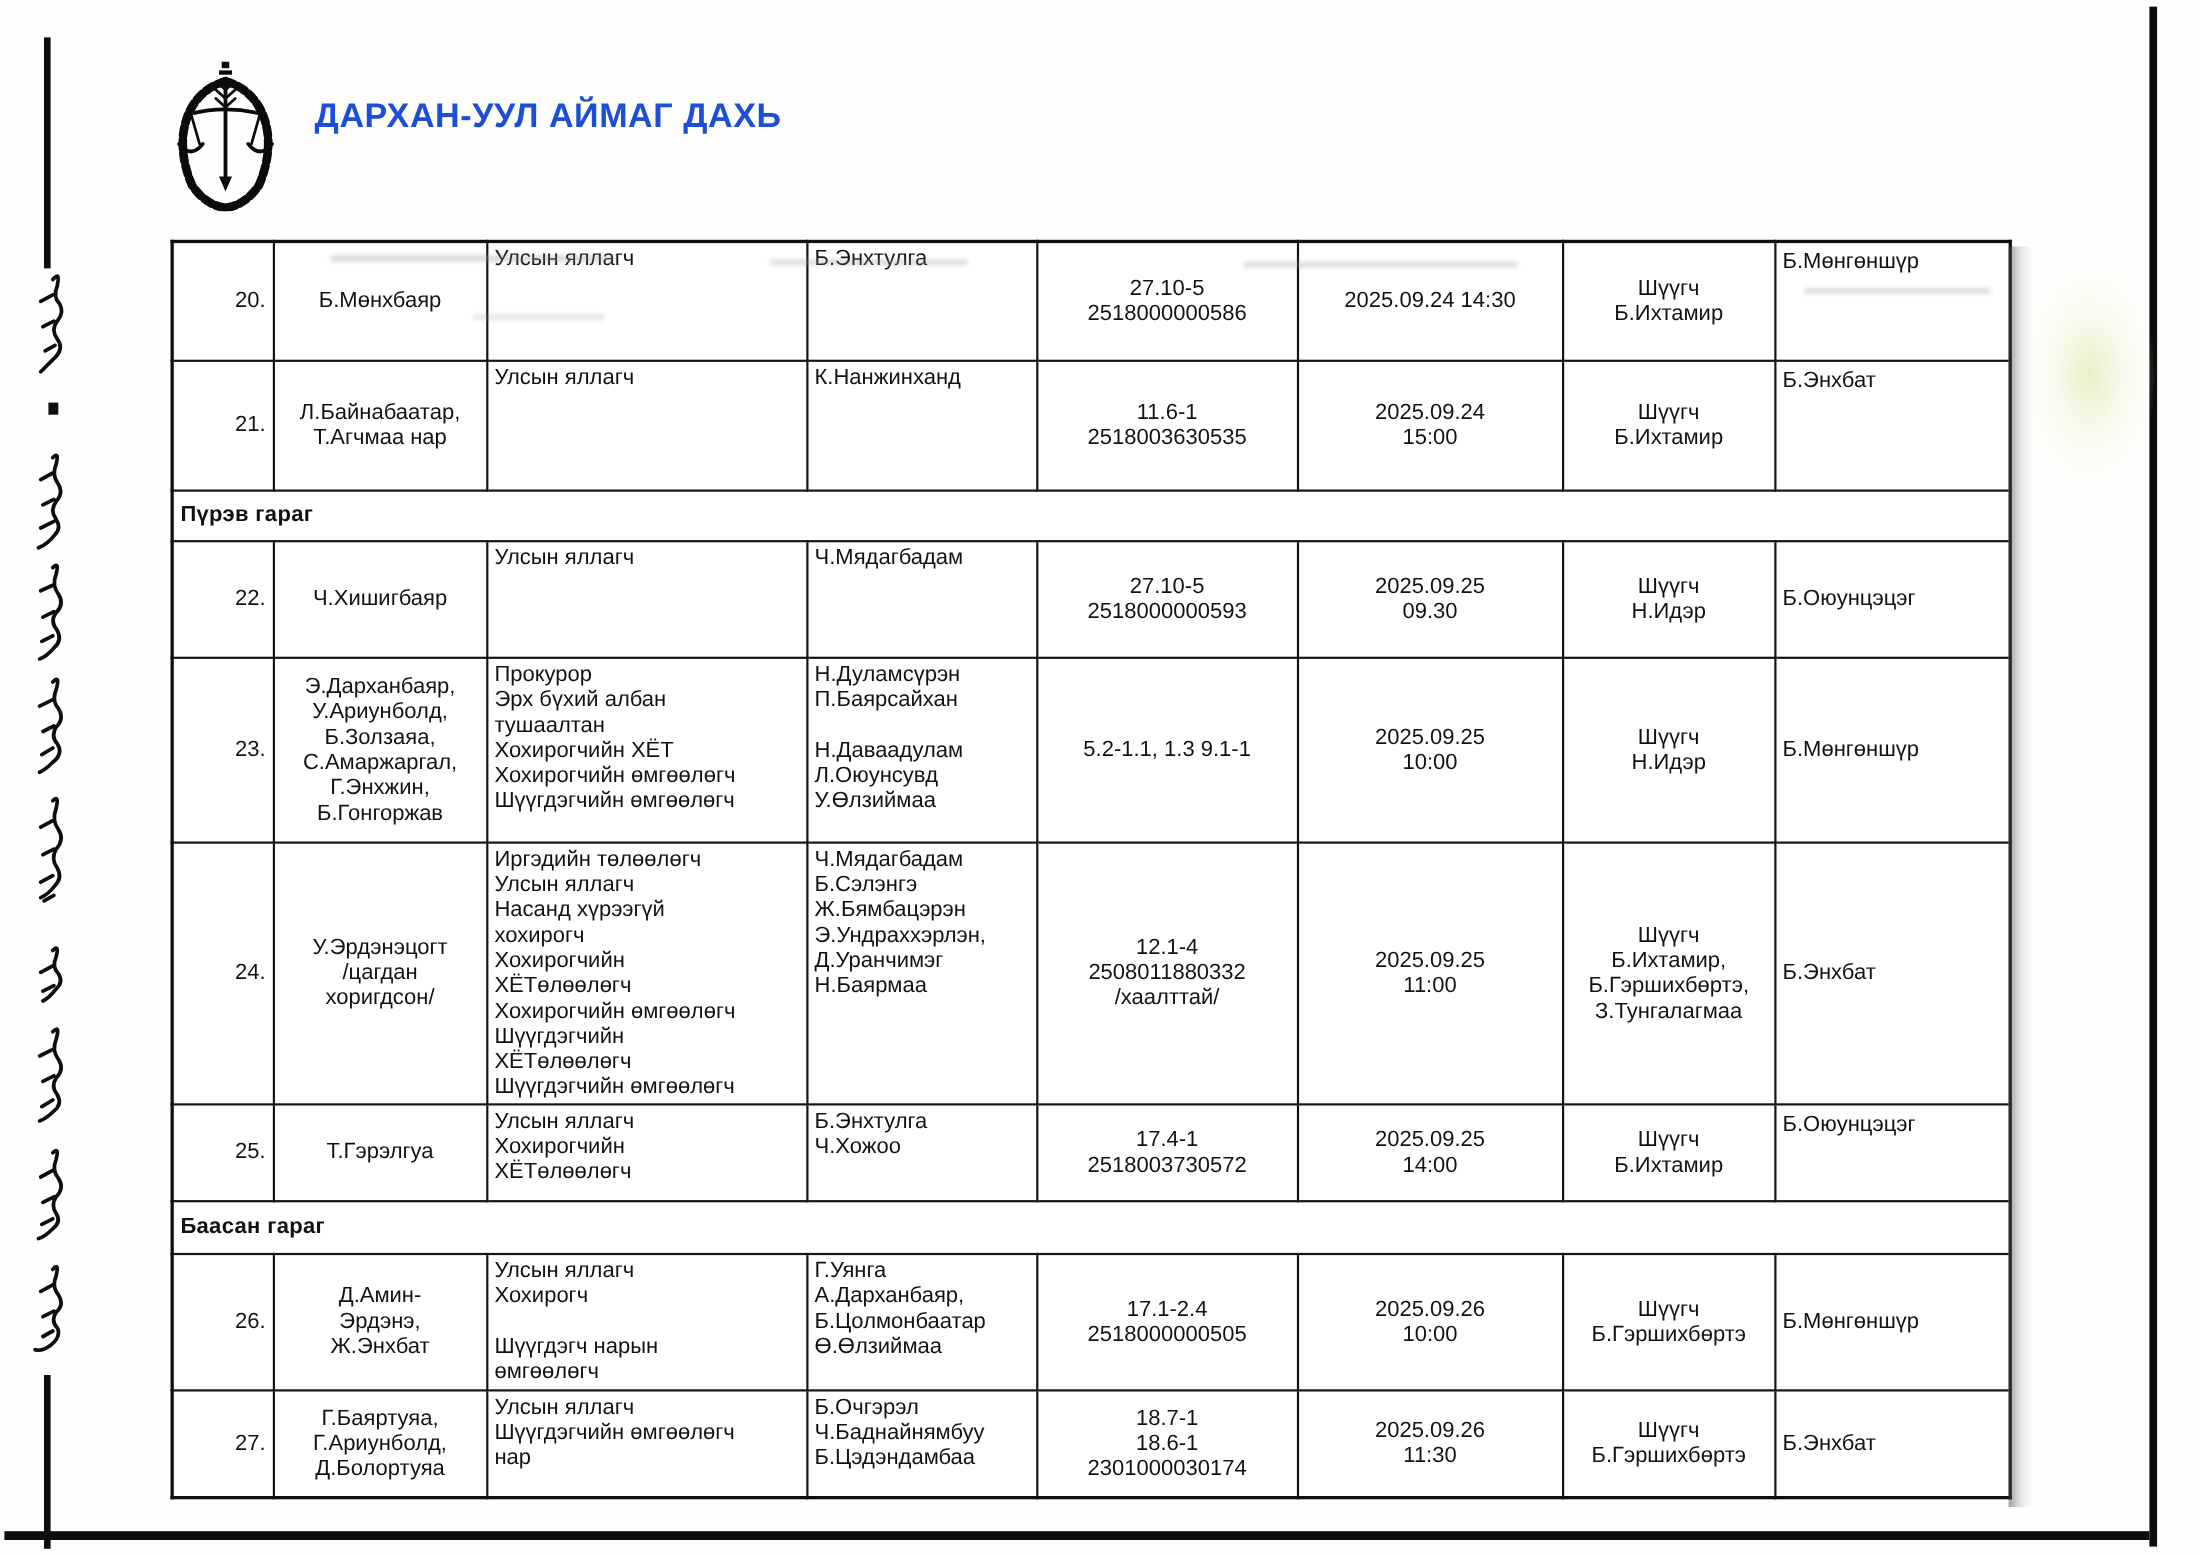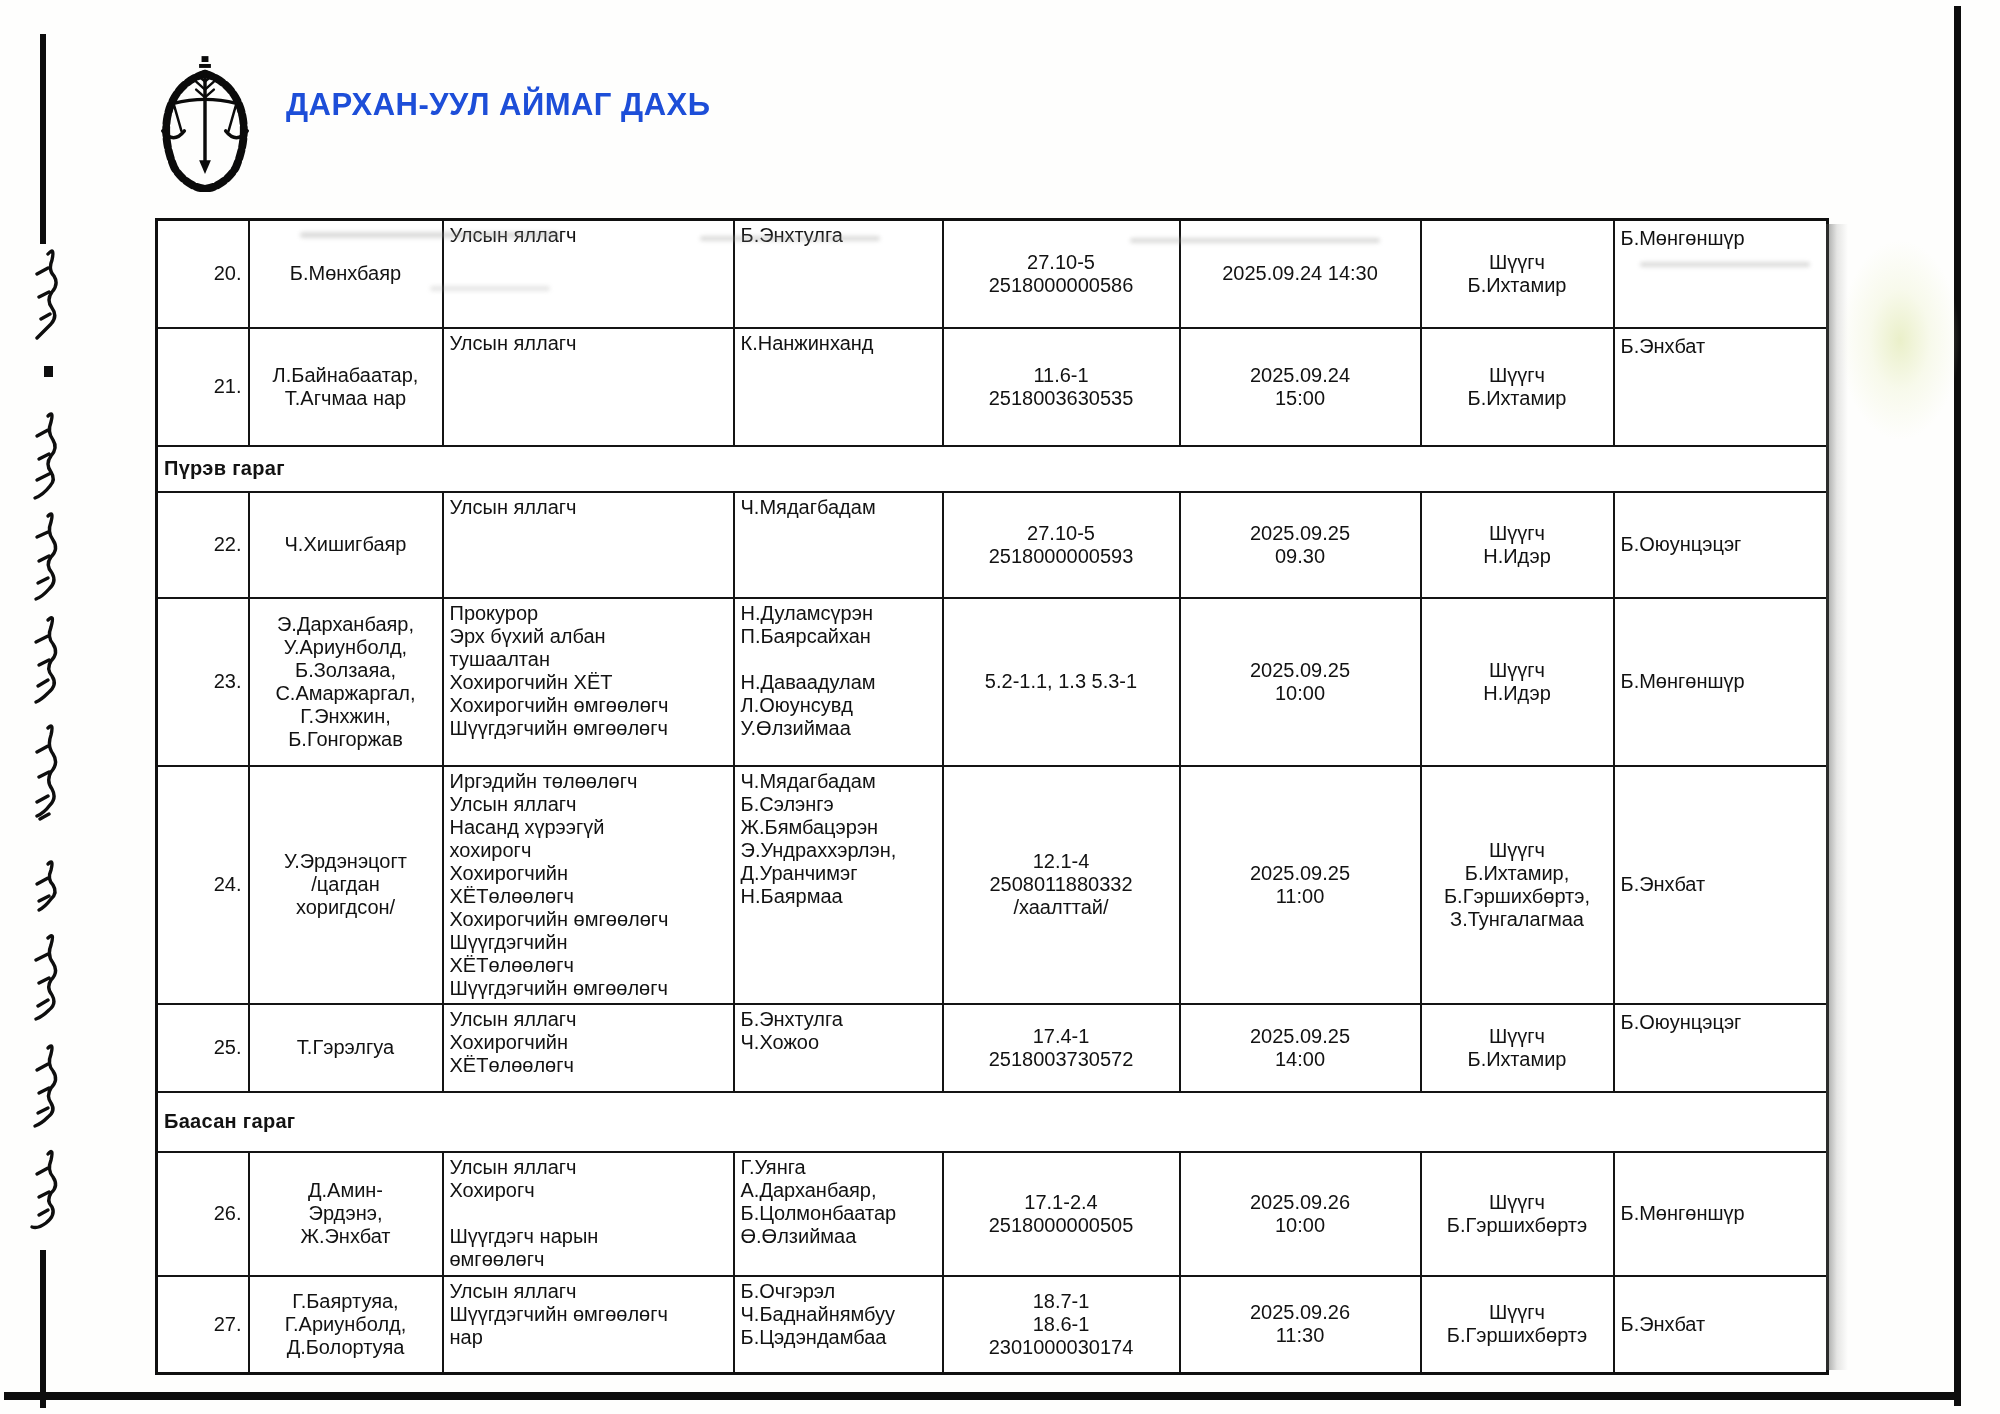--- a/index.html
+++ b/index.html
@@ -29,21 +29,21 @@
   table.sched{border:3px solid #101010;}
   td.c-no{text-align:right;vertical-align:middle;}
   td.c-name{text-align:center;vertical-align:middle;white-space:pre-line;margin-left:22px;}
   td.c-roles,td.c-part{text-align:left;vertical-align:top;white-space:pre-line;padding-top:4px;}
   td.c-case,td.c-date,td.c-judge{text-align:center;vertical-align:middle;white-space:pre-line;}
   td.c-sec{vertical-align:middle;white-space:pre-line;}
   td.c-sec.va-top{vertical-align:top;padding-top:6px;}
   tr.sep td{vertical-align:middle;font-weight:600;letter-spacing:.3px;}
   tr.h-r20{height:108px;} tr.h-r21{height:118px;} tr.h-sep1{height:46px;}
   tr.h-r22{height:106px;} tr.h-r23{height:168px;} tr.h-r24{height:238px;}
-  tr.h-r25{height:88px;}  tr.h-sep2{height:60px;} tr.h-r26{height:124px;} tr.h-r27{height:98px;}
+  tr.h-r25{height:88px;}  tr.h-sep2{height:48px;} tr.h-r26{height:124px;} tr.h-r27{height:98px;}
 
   
   .shadow-right{position:absolute;left:1826px;top:224px;width:22px;height:1146px;
      background:linear-gradient(to right,rgba(70,72,70,.50),rgba(140,140,138,.22),rgba(200,200,198,0));}
   .blob-green{position:absolute;left:1840px;top:240px;width:120px;height:200px;
      background:radial-gradient(closest-side,rgba(232,238,196,.9),rgba(240,244,214,.45),rgba(255,255,255,0));}
   .streak{position:absolute;background:#9a9a98;opacity:.35;filter:blur(2px);border-radius:3px;}
   .s1{left:300px;top:232px;width:260px;height:6px;}
   .s2{left:700px;top:236px;width:180px;height:5px;}
   .s3{left:1130px;top:238px;width:250px;height:5px;}
@@ -158,21 +158,21 @@
 тушаалтан
 Хохирогчийн ХЁТ
 Хохирогчийн өмгөөлөгч
 Шүүгдэгчийн өмгөөлөгч</td>
         <td class="c-part">Н.Дуламсүрэн
 П.Баярсайхан
 
 Н.Даваадулам
 Л.Оюунсувд
 У.Өлзиймаа</td>
-        <td class="c-case">5.2-1.1, 1.3 5.3-1</td>
+        <td class="c-case">5.2-1.1, 1.3 9.1-1</td>
         <td class="c-date">2025.09.25
 10:00</td>
         <td class="c-judge">Шүүгч
 Н.Идэр</td>
         <td class="c-sec">Б.Мөнгөншүр</td>
       </tr>
       <tr class="h-r24">
         <td class="c-no">24.</td>
         <td class="c-name">У.Эрдэнэцогт
 /цагдан

